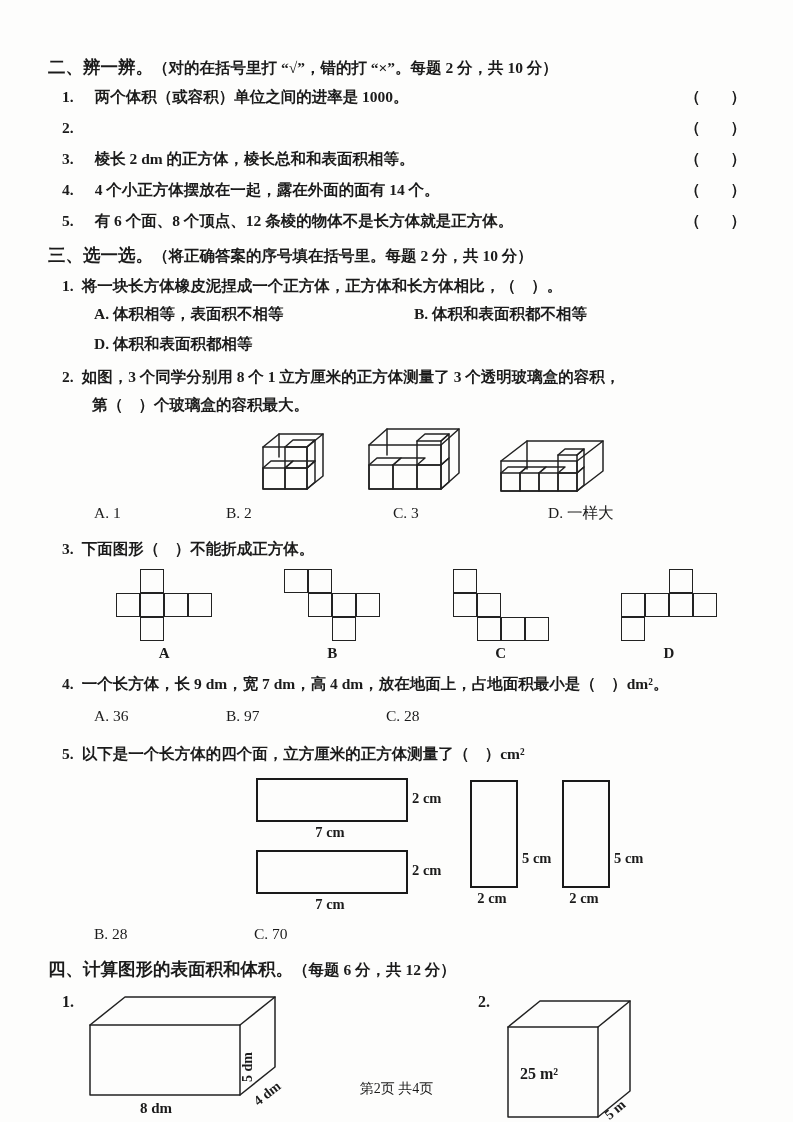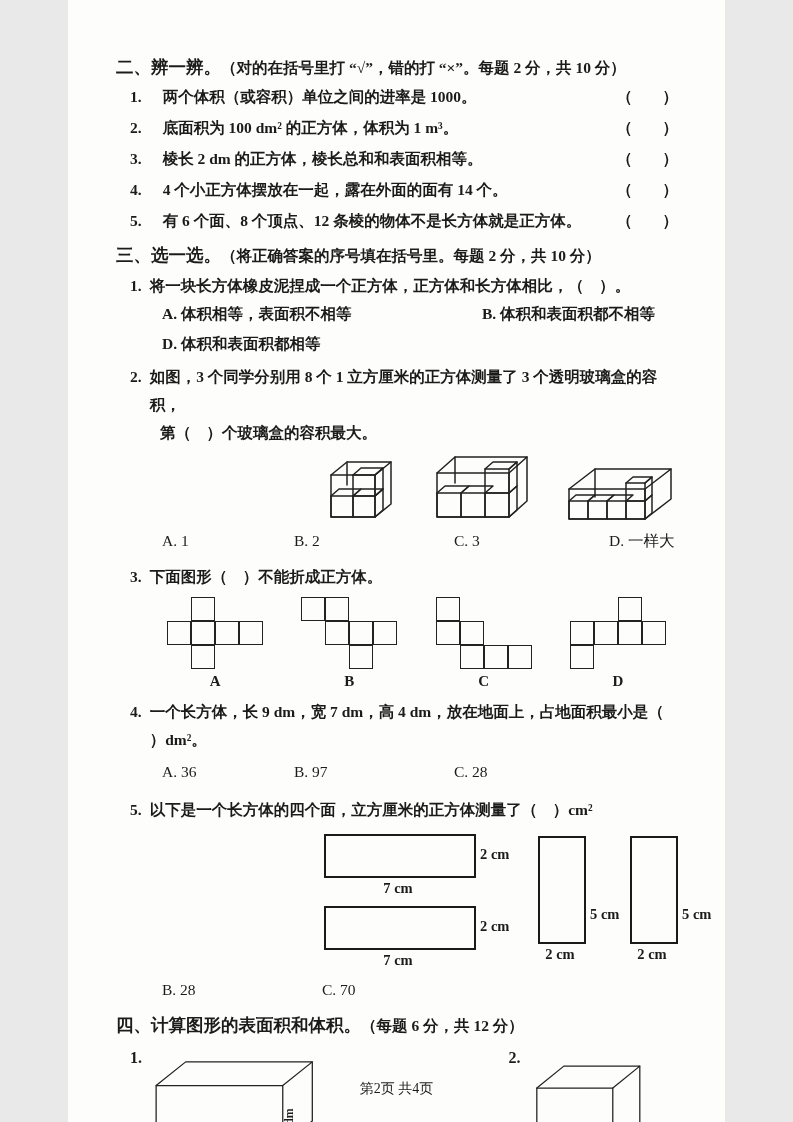--- a/index.html
+++ b/index.html
@@ -1,38 +1,38 @@
 <!DOCTYPE html>
 <html><head>
 <meta charset="utf-8">
 <title>math-test-page</title>
 <style>
   html,body{margin:0;padding:0;background:#e9e9e9;}
   .page{
-    position:relative;width:657px;height:1122px;margin:0 auto;
+    position:relative;width:793px;height:1122px;margin:0 auto;
     background:#fdfdfc;overflow:hidden;
     font-family:"Liberation Serif","DejaVu Serif",serif;
     color:#1b1b1b;
     padding:54px 40px 0 48px;box-sizing:border-box;
   }
   .sec-title{font-size:17.5px;font-weight:700;line-height:26px;white-space:pre-wrap;}
   .sec-title .note{font-weight:600;font-size:15.5px;}
   .tf-row{display:flex;align-items:baseline;line-height:31px;font-size:15.5px;font-weight:600;}
   .tf-row .num{padding-left:14px;margin-right:8px;font-weight:700;}
   .tf-row .q-text{white-space:pre-wrap;padding-left:13px;}
   .bracket{margin-left:auto;margin-right:6px;white-space:pre;letter-spacing:1px;}
   .q-row{display:flex;align-items:baseline;font-size:15.5px;font-weight:600;line-height:28px;margin-top:3px;}
   .q-row .num{padding-left:14px;margin-right:8px;font-weight:700;}
   .q-text{white-space:pre-wrap;}
   .cont-line{padding-left:44px;font-size:15.5px;font-weight:600;line-height:28px;white-space:pre-wrap;}
   .opts2{display:grid;grid-template-columns:320px auto;row-gap:9px;padding-left:46px;
          font-size:15.5px;font-weight:600;margin-top:4px;white-space:pre-wrap;}
   .opts{display:flex;padding-left:46px;font-size:15.5px;font-weight:400;margin-top:4px;line-height:28px;}
   .opts span{white-space:pre-wrap;}
-  .opts .o1{width:132px;} .opts .o2{width:160px;} .opts .o3{width:155px;}
+  .opts .o1{width:132px;} .opts .o2{width:160px;} .opts .o3{width:155px;margin-left:7px;}
   .fig-row{display:flex;align-items:flex-end;}
   .boxes-row{padding-left:205px;gap:32px;margin-top:2px;}
   svg{display:block;}
   svg path,svg rect,svg line{fill:none;stroke:#222;stroke-width:1.5;stroke-linejoin:round;stroke-linecap:round;}
   svg text{fill:#1b1b1b;stroke:none;font-family:"Liberation Serif","DejaVu Serif",serif;font-weight:700;}
   .nets-row{display:flex;padding-left:32px;margin-top:6px;gap:0;}
   .net-block{width:178px;display:flex;flex-direction:column;align-items:center;}
   .net-grid{position:relative;width:96px;height:72px;}
   .net-cell{position:absolute;width:24px;height:24px;border:1.6px solid #222;box-sizing:border-box;background:#fdfdfc;}
   .net-label{font-size:15px;font-weight:700;margin-top:4px;}
@@ -57,21 +57,20 @@
   <div>
     <div class="sec-title"><span>二、辨一辨。</span><span class="note">（对的在括号里打 “√”，错的打 “×”。每题 2 分，共 10 分）</span></div>
 
     <div class="tf-row">
       <span class="num">1.</span>
       <span class="q-text">两个体积（或容积）单位之间的进率是 1000。</span>
       <span class="bracket">（      ）</span>
     </div>
     <div class="tf-row">
       <span class="num">2.</span>
-      <span class="q-text">底面积为 100 dm² 的正方体，体积为 1 m³。</span>
       <span class="bracket">（      ）</span>
     </div>
     <div class="tf-row">
       <span class="num">3.</span>
       <span class="q-text">棱长 2 dm 的正方体，棱长总和和表面积相等。</span>
       <span class="bracket">（      ）</span>
     </div>
     <div class="tf-row">
       <span class="num">4.</span>
       <span class="q-text">4 个小正方体摆放在一起，露在外面的面有 14 个。</span>

